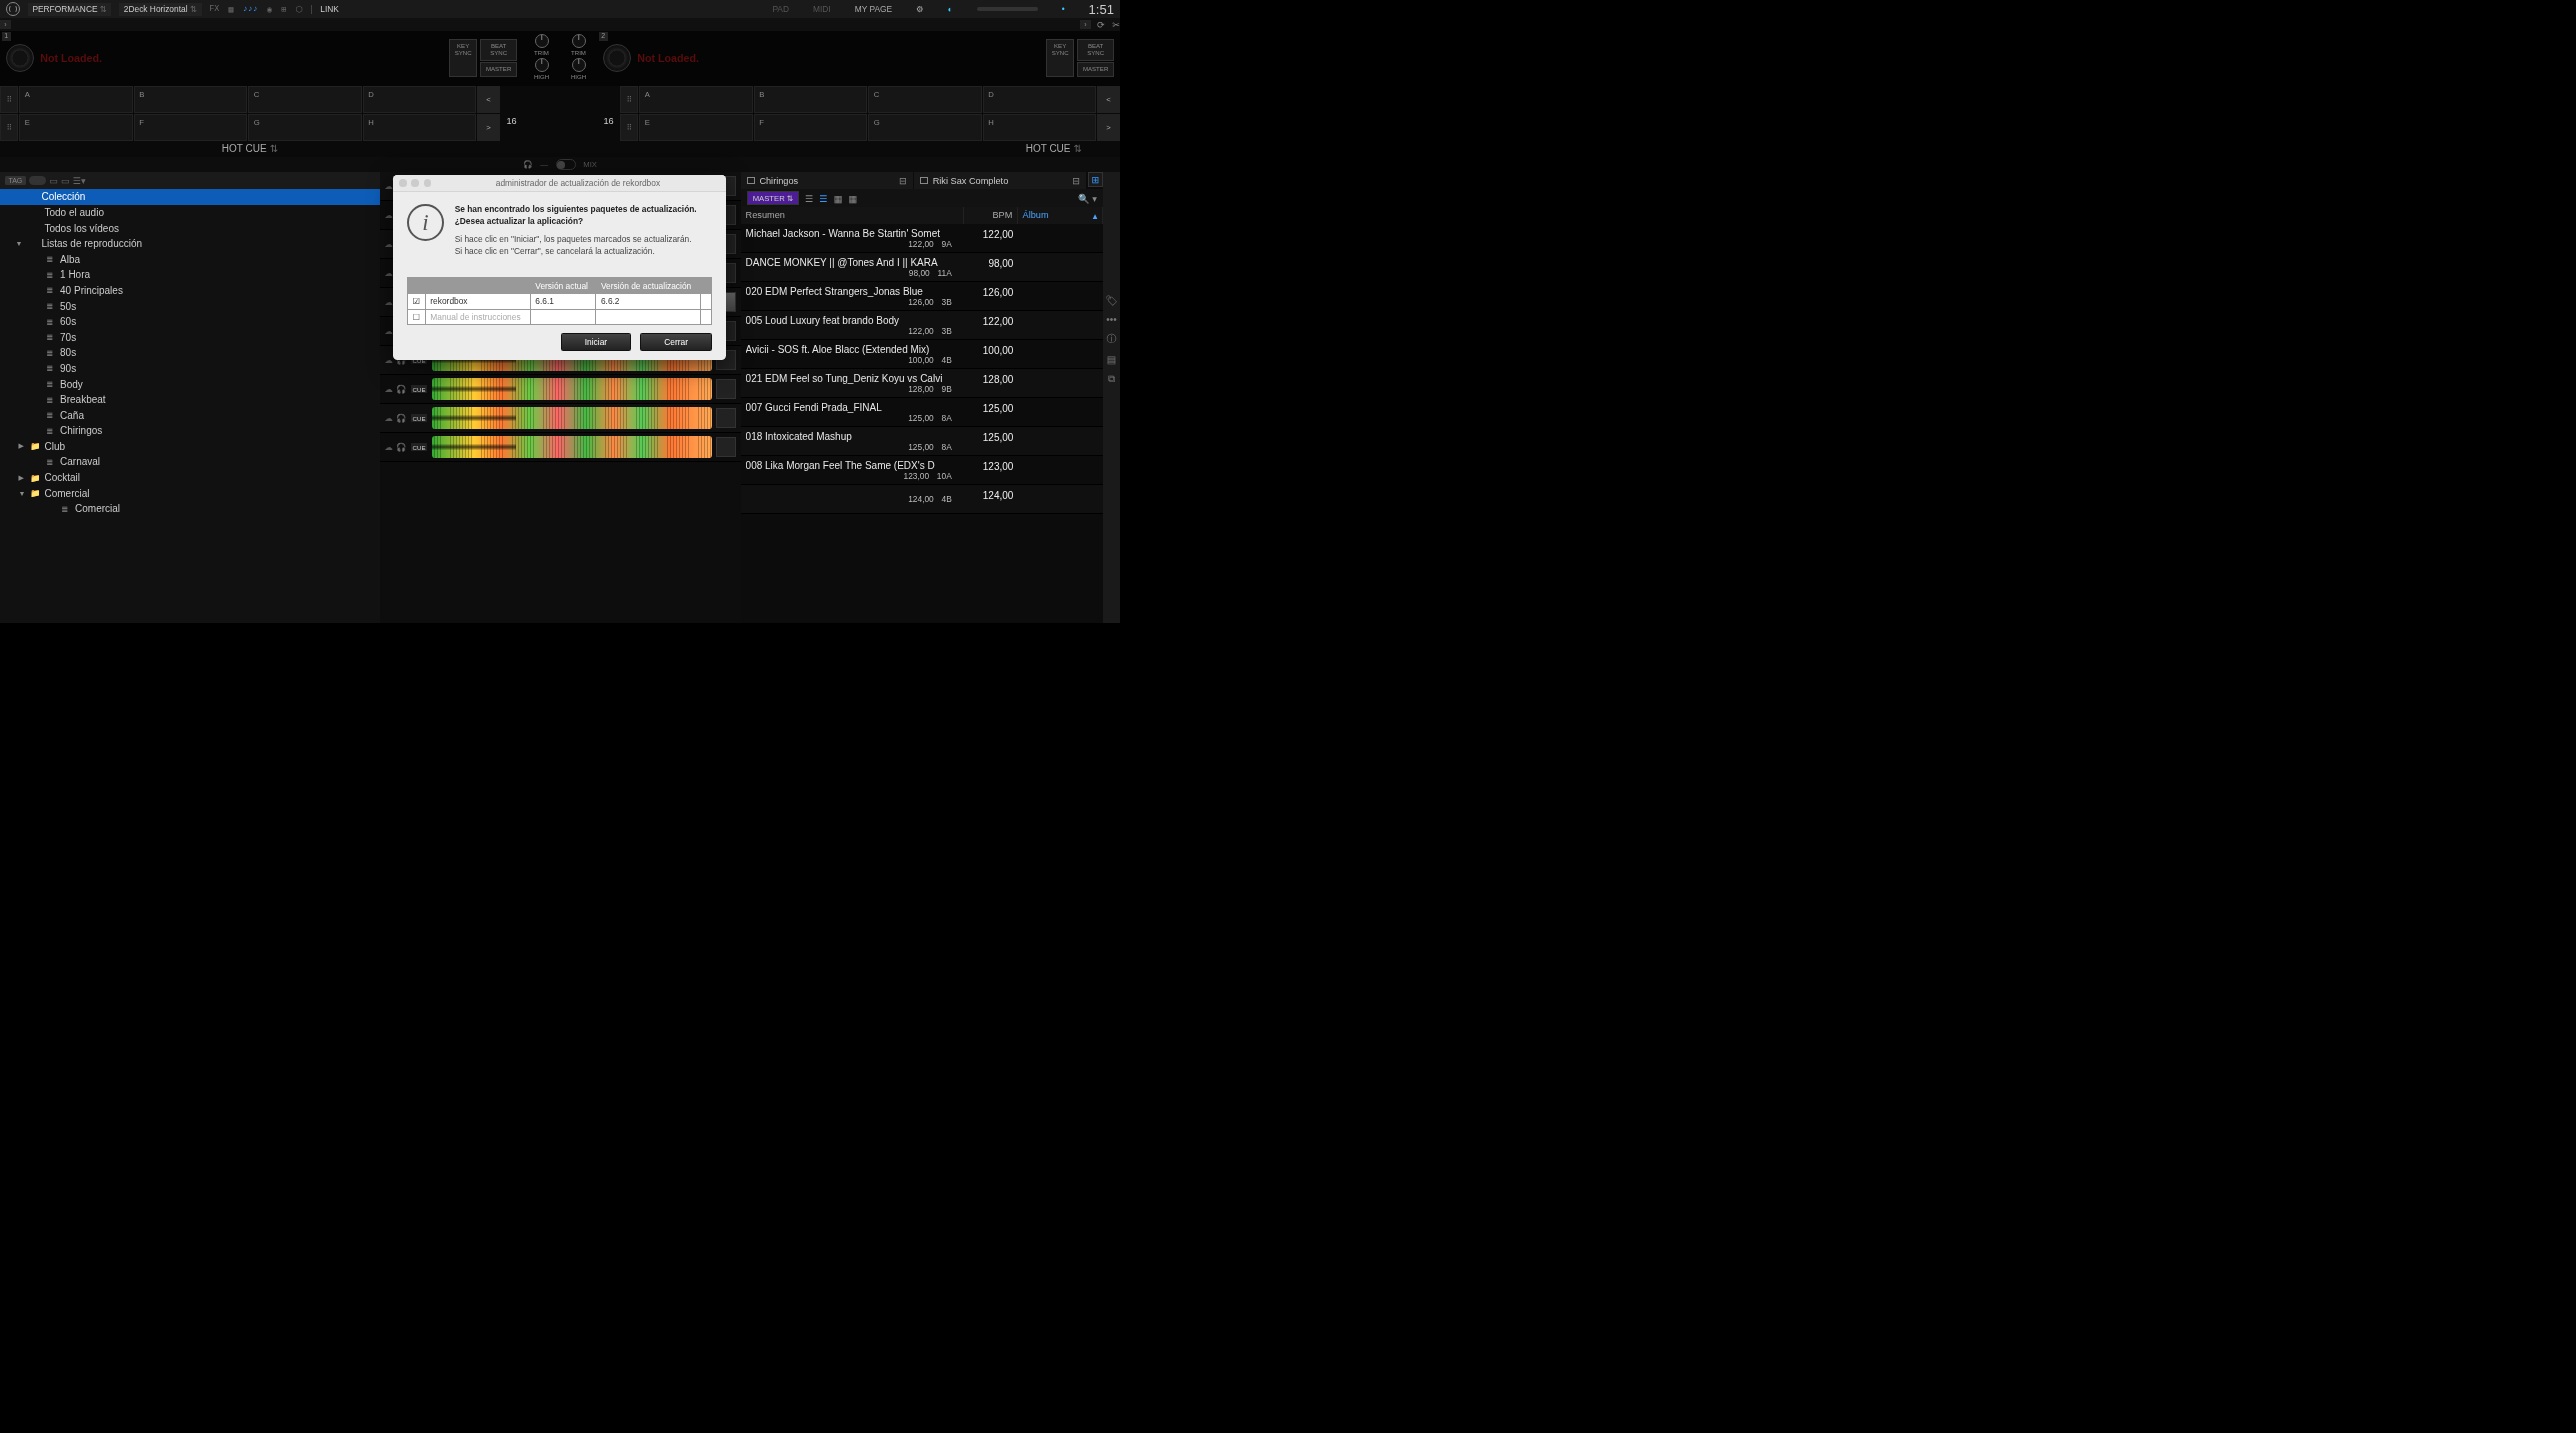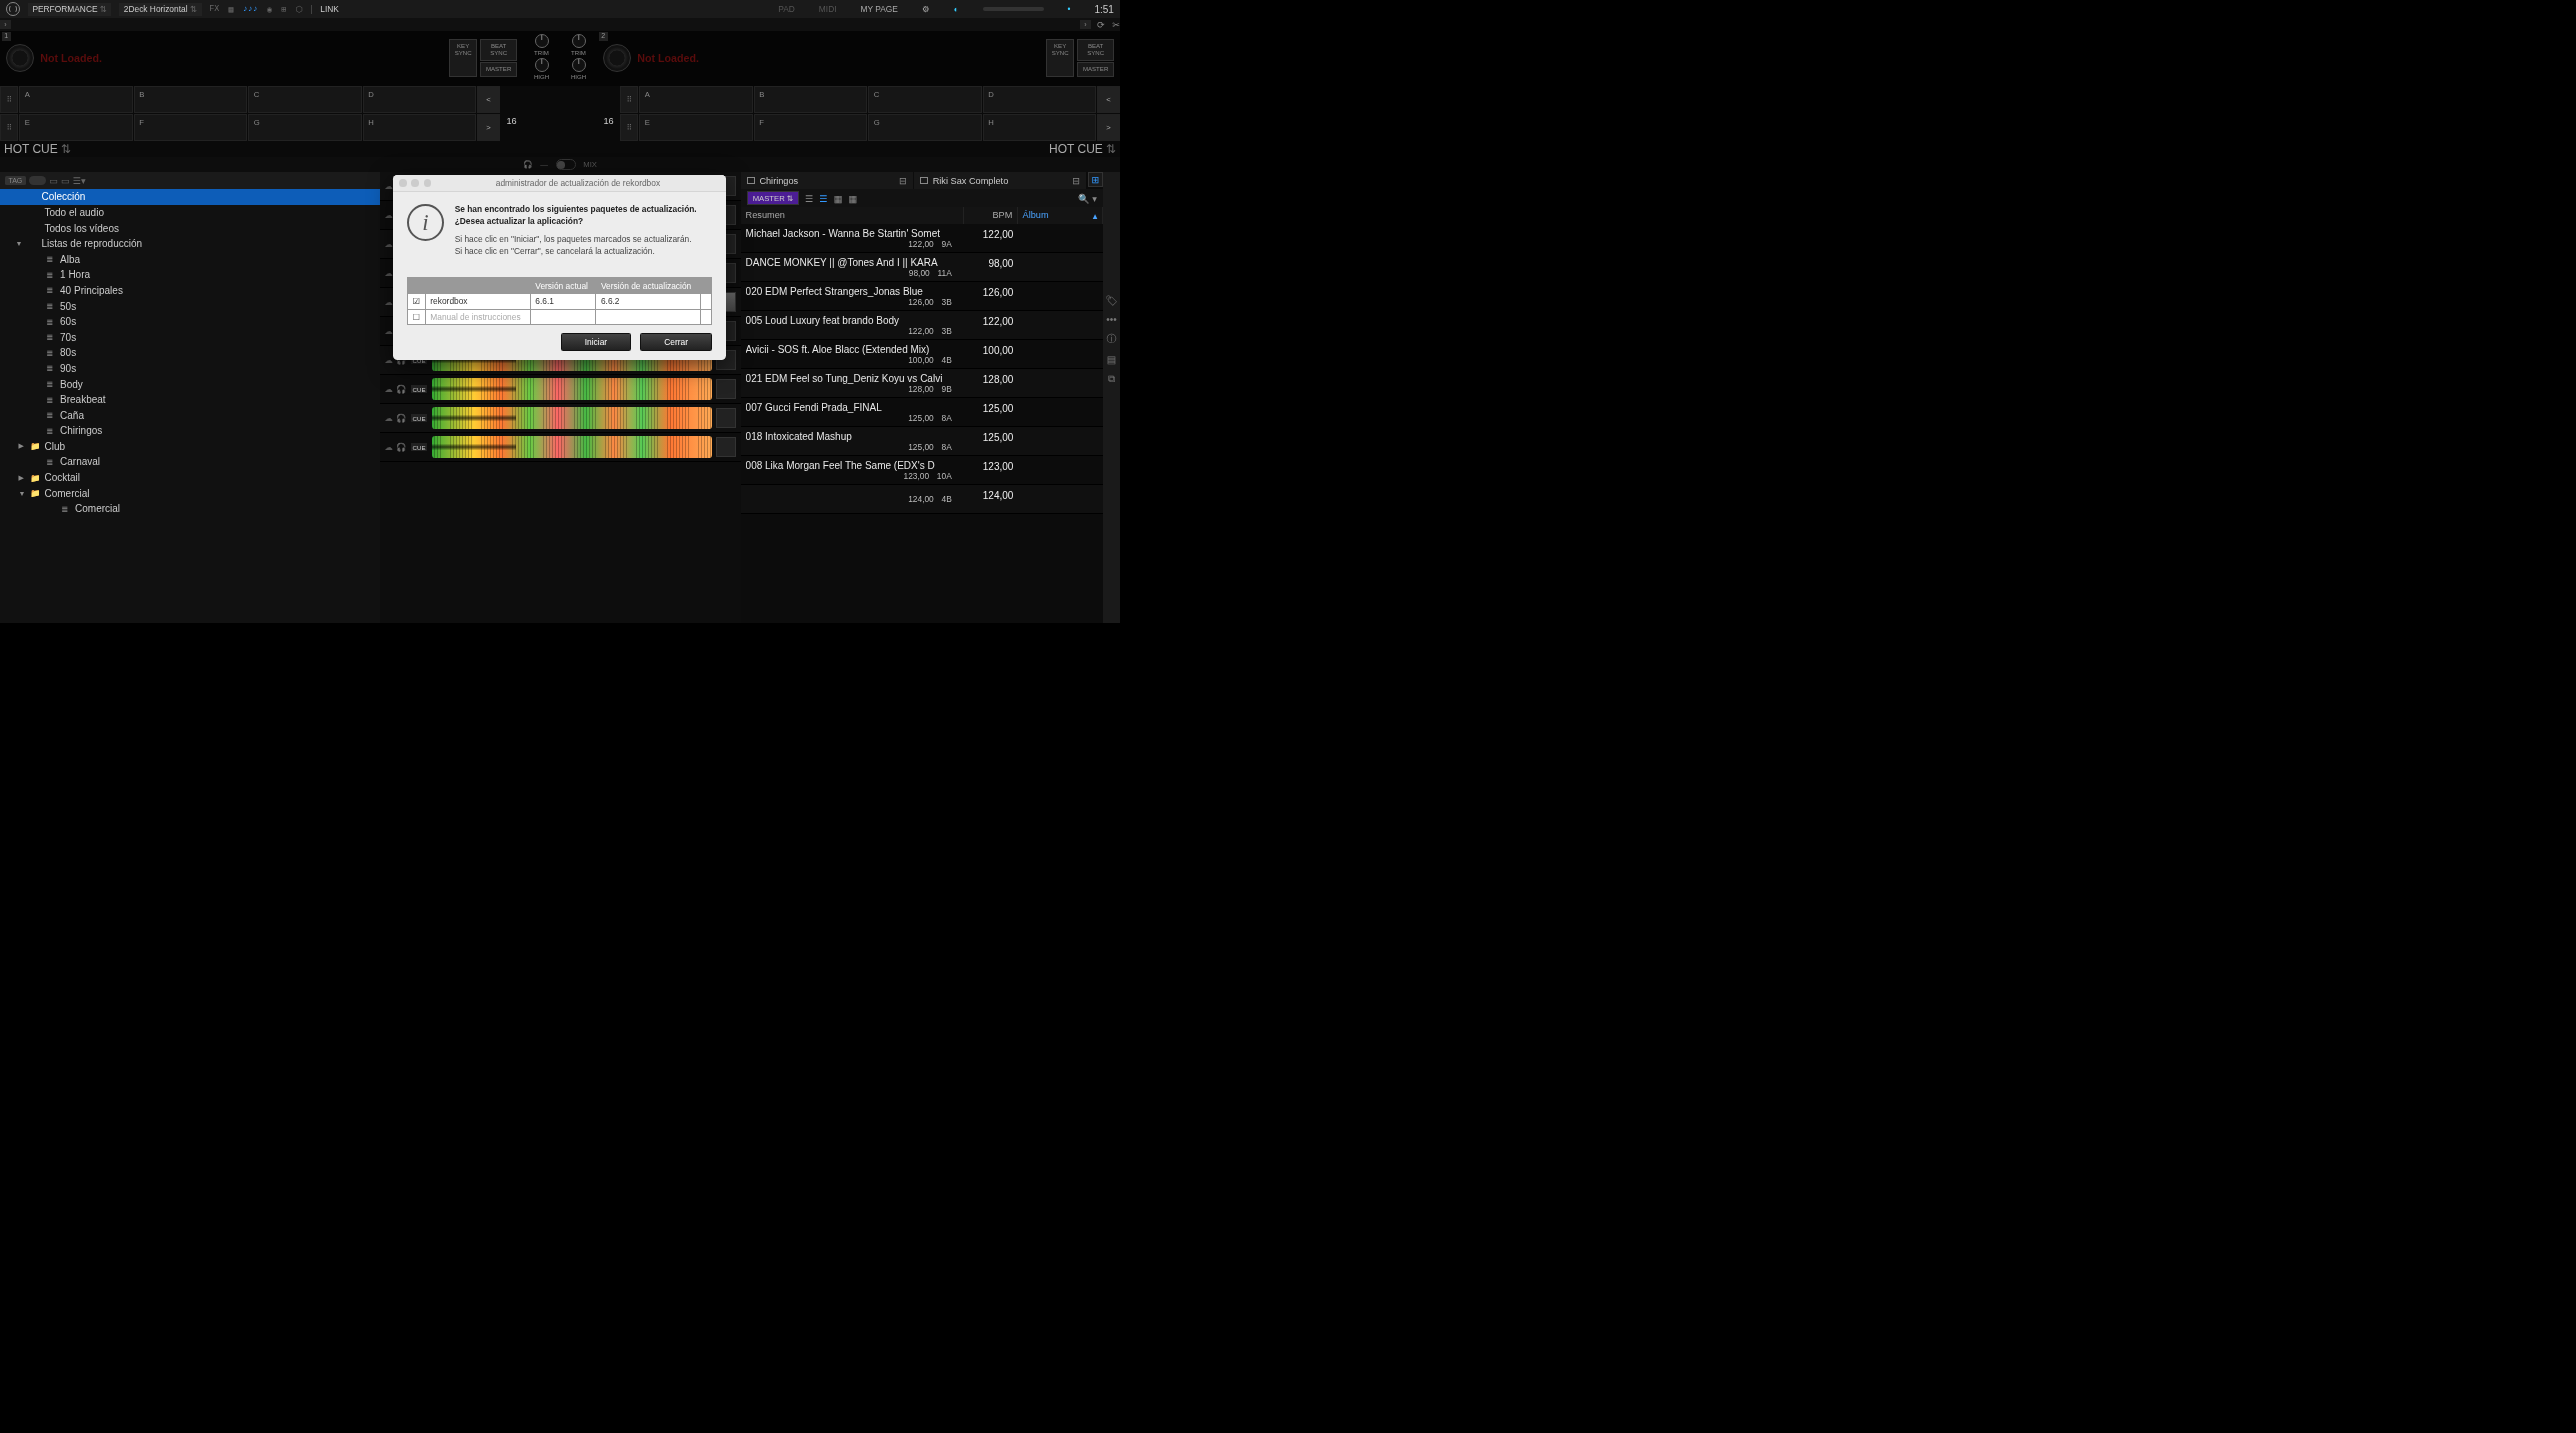--- a/index.html
+++ b/index.html
@@ -8,21 +8,21 @@
 
 .topbar { height:18.4px; background:#1a1a1a; display:flex; align-items:center; padding:0 6.1px; gap:7.7px; font-size:8.4px; }
 .topbar .logo { width:14px; height:14px; border:1.5px solid #888; border-radius:50%; position:relative; }
 .topbar .logo::after { content:""; position:absolute; inset:2.3px; border:1.5px solid #888; border-radius:50%; border-top-color:transparent; border-bottom-color:transparent; }
 .topbar select, .topbar .sel { background:#222; color:#ccc; border:none; padding:1.5px 4.6px; font-size:8.4px; }
 .top-icons { display:flex; gap:9.2px; align-items:center; color:#666; }
 .top-icons span { cursor:pointer;font-family:Liberation Mono, monospace; }
 .top-icons .active { color:#3399ff; }
 .topbar .right { margin-left:auto; display:flex; gap:24px; align-items:center; color:#555; }
 .progress { width:61px; height:4.6px; background:#333; border-radius:2.3px; }
-.clock { color:#ccc; font-size:10px; }
+.clock { color:#ccc; font-size:13px; }
 
 
 .strip { height:12.3px; background:#101010; display:flex; align-items:center; }
 .strip .chev { background:#222; width:10.7px; height:9.2px; display:flex; align-items:center; justify-content:center; color:#888; font-size:7px; cursor:pointer; }
 .strip .chev.r { margin-left:auto; }
 .strip .icons { display:flex; gap:7.7px; margin-left:6.1px; color:#888; }
 
 
 .decks { display:flex; height:55px; background:#050505; }
 .deck { flex:1; display:flex; align-items:center; padding:3.1px 6.1px; gap:6.1px; position:relative; }
@@ -36,21 +36,21 @@
 .knob::after { content:""; position:absolute; left:50%; top:0; width:1.5px; height:5.4px; background:#888; transform:translateX(-50%); }
 .knob-label { font-size:6.1px; color:#888; }
 
 
 .padsarea { display:flex; height:71px; background:#0a0a0a; }
 .pad-side { flex:1; display:flex; flex-direction:column; }
 .pad-grid { flex:1; display:grid; grid-template-columns:18.4px repeat(4,1fr) 23px; grid-template-rows:1fr 1fr; gap:0.8px; }
 .pad-grid .cell { background:#161616; border:0.8px solid #222; display:flex; align-items:flex-start; padding:3.1px 4.6px; font-size:7.7px; color:#888; }
 .pad-grid .grip { background:#1a1a1a; display:flex; align-items:center; justify-content:center; color:#666; }
 .pad-grid .nav { background:#222; display:flex; align-items:center; justify-content:center; color:#aaa; cursor:pointer; }
-.pad-bottom { height:15.4px; display:flex; align-items:center; padding:0 4px; font-size:12px; color:#aaa; }
+.pad-bottom { height:15.4px; display:flex; align-items:center; padding:0 38px; font-size:10px; color:#aaa;justify-content:center; }
 .hotcue { display:flex; align-items:center; gap:3.1px; }
 .hotcue .chv { color:#666; }
 .mixer-mid { width:74px; background:#0a0a0a; }
 
 
 .hp-row { height:15.4px; background:#0d0d0d; display:flex; align-items:center; justify-content:center; gap:7.7px; color:#555; font-size:7.7px; }
 .pct { width:20px; height:10.7px; border:0.8px solid #333; border-radius:5.4px; position:relative; }
 .pct::after { content:""; position:absolute; left:0.8px; top:0.8px; width:7.7px; height:7.7px; background:#444; border-radius:50%; }
 
 

